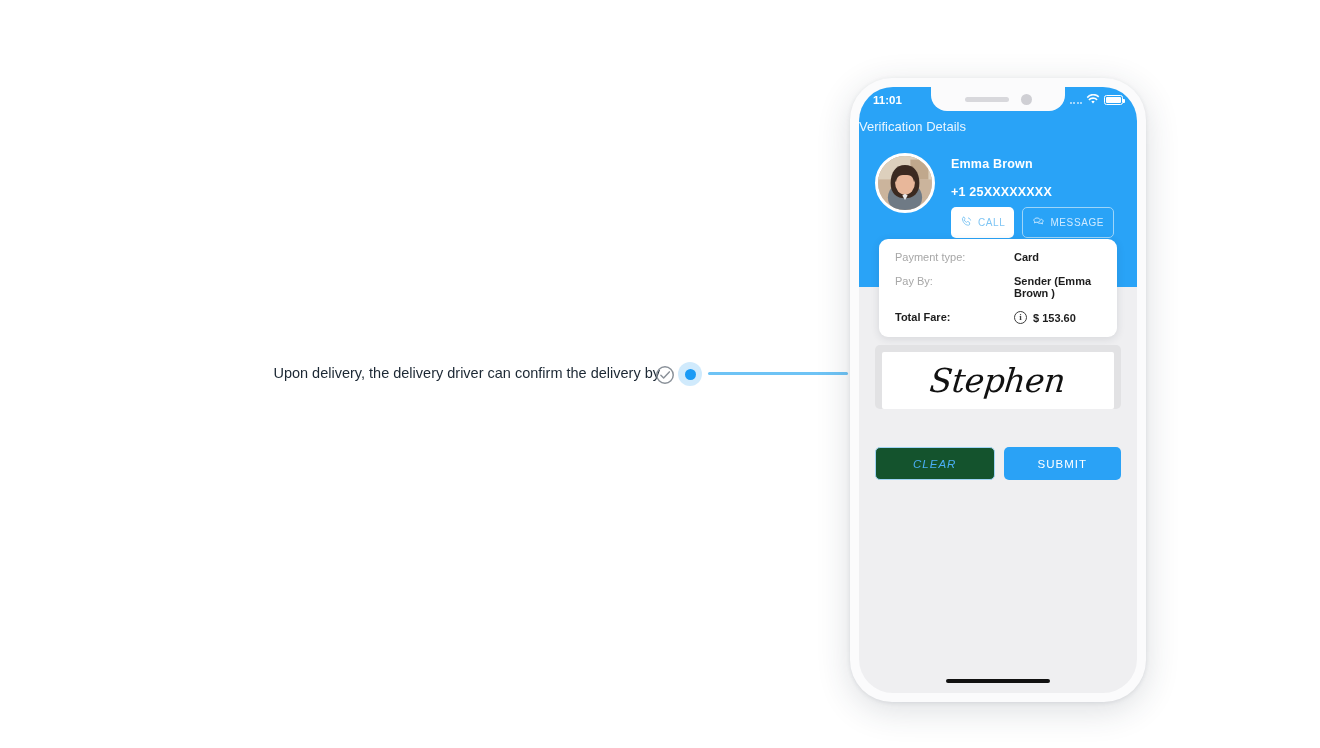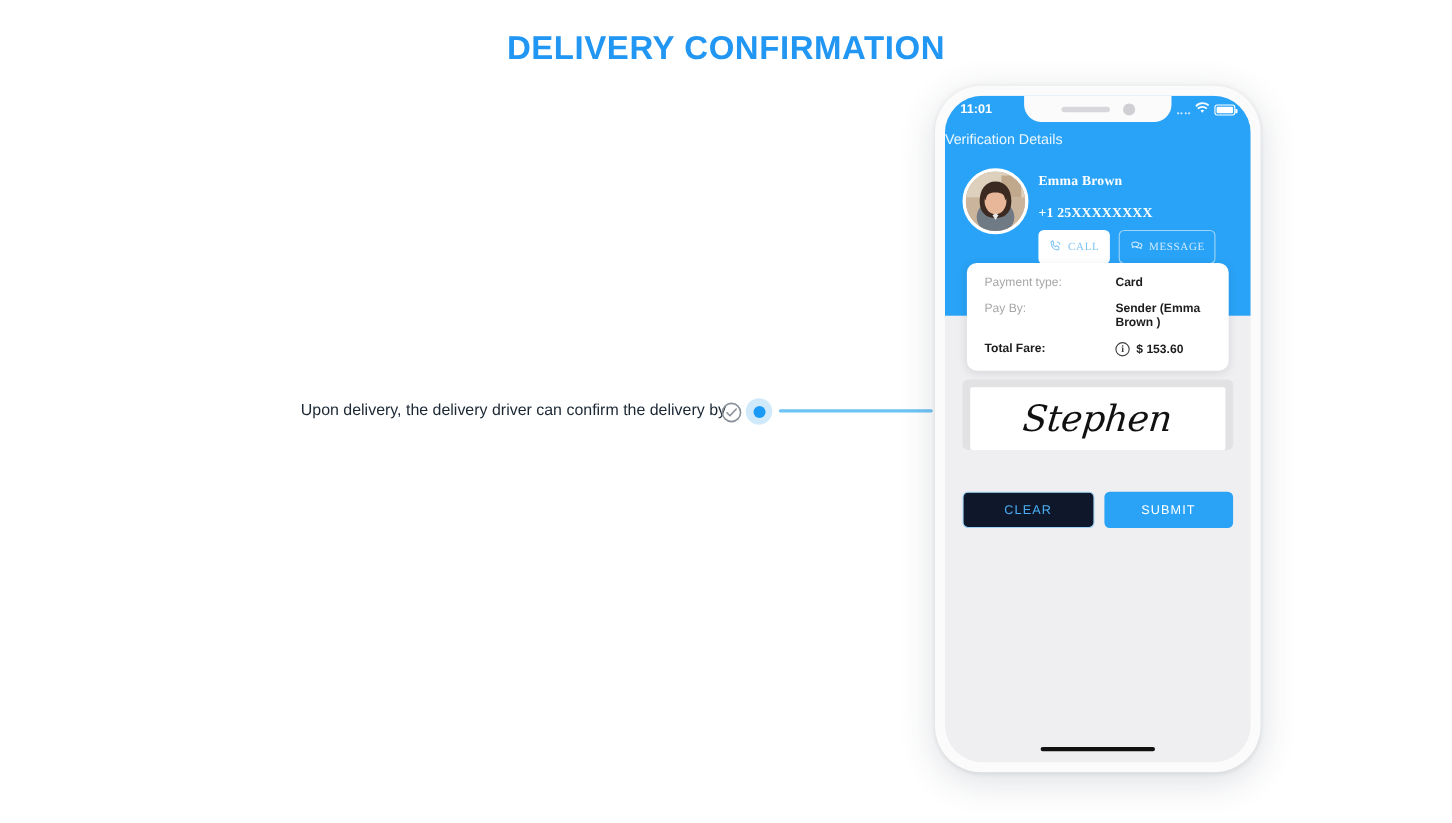--- a/index.html
+++ b/index.html
@@ -99,21 +99,21 @@
   .battery i { display: block; width: 100%; height: 100%; background: #fff; border-radius: 1px; }
 
   .screen-title {
     position: absolute; top: 32px; left: 0; width: 100%;
     color: #eaf6ff; font-size: 13px; z-index: 5;
   }
 
   
   .contact {
     position: absolute; top: 66px; left: 16px; right: 16px; z-index: 5;
-    display: flex; gap: 9px; font-family: Liberation Serif, serif;
+    display: flex; gap: 16px;
   }
   .avatar {
     width: 60px; height: 60px; border-radius: 50%;
     border: 3px solid #fff; overflow: hidden; flex: 0 0 auto;
     background: #d7c3ae; position: relative;
   }
   .avatar svg { display: block; width: 100%; height: 100%; }
   .contact-info { padding-top: 4px; }
   .contact-name { color: #fff; font-size: 12.5px; font-weight: bold; letter-spacing: .2px; }
   .contact-phone { color: #fff; font-size: 12.5px; font-weight: bold; margin-top: 14px; letter-spacing: .2px; }
@@ -169,35 +169,34 @@
   
   .actions {
     position: absolute; top: 360px; left: 16px; right: 16px; z-index: 5;
     display: flex; gap: 9px;
   }
   .btn-clear, .btn-submit {
     flex: 1; height: 33px; border-radius: 5px;
     display: flex; align-items: center; justify-content: center;
     font-size: 11.5px; letter-spacing: 1px;
   }
-  .btn-clear { border: 1.2px solid #9fd3f4; color: #4aaef5; background: #0f172a; }
+  .btn-clear { border: 1.2px solid #9fd3f4; color: #4aaef5; background: #14532d; font-style: italic; }
   .btn-submit { background: #2aa2f6; color: #fff; }
 
   .home-indicator {
     position: absolute; bottom: 10px; left: 50%; transform: translateX(-50%);
     width: 104px; height: 4px; border-radius: 3px; background: #111;
     z-index: 5;
   }
 </style>
 </head>
 <body>
 
 <div class="page">
 
-  <div class="page-title">DELIVERY CONFIRMATION</div>
 
   <div class="annotation">
     <span class="annot-line">Upon delivery, the delivery driver can confirm the delivery by</span>
   </div>
 
   <span class="check-icon">
     <svg viewBox="0 0 24 24" width="22" height="22" fill="none" stroke="#8a9199" stroke-width="1.6">
       <circle cx="12" cy="12" r="9"></circle>
       <path d="M7.5 12.2l3 3 6.2-6.6" stroke-linecap="round" stroke-linejoin="round"></path>
     </svg>

